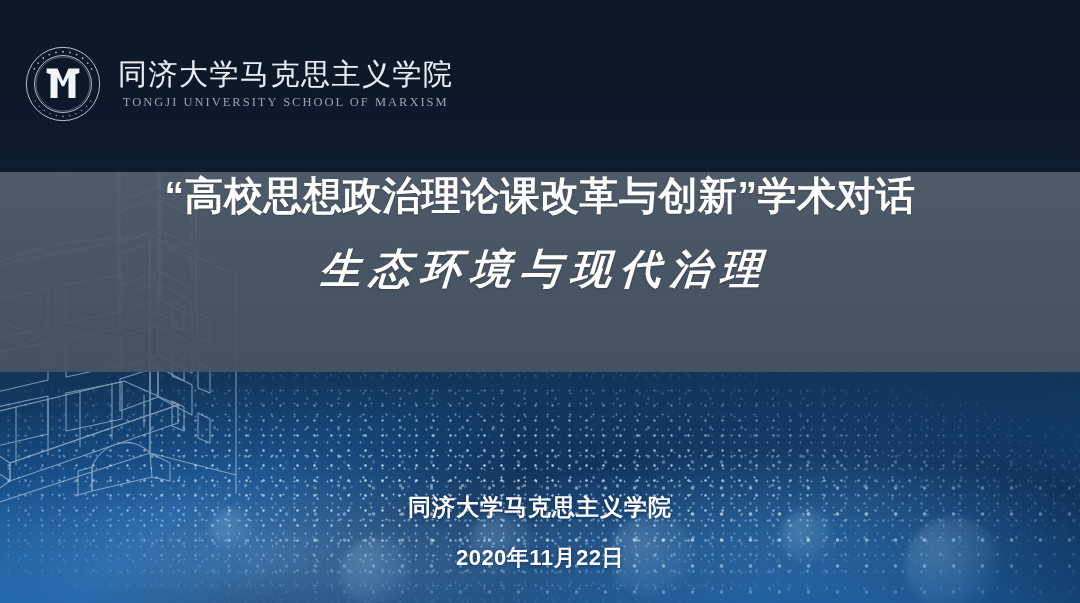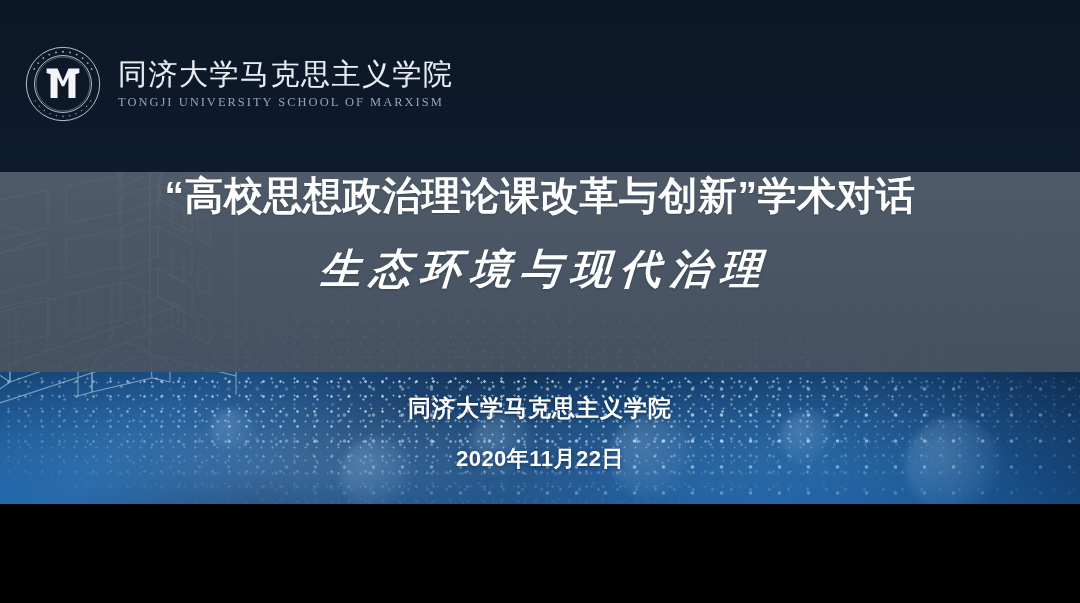--- a/index.html
+++ b/index.html
@@ -7,21 +7,21 @@
     padding: 0;
     background: #000;
   }
   body {
     font-family: "Liberation Sans", sans-serif;
   }
 
   .slide {
     position: relative;
     width: 1080px;
-    height: 504px;
+    height: 603px;
     overflow: hidden;
     background: #0d1829;
   }
 
   
   .bg-deep {
     position: absolute;
     left: 0; top: 0; right: 0; bottom: 0;
     background:
       radial-gradient(ellipse 900px 420px at 72% 118%,
@@ -153,20 +153,21 @@
     white-space: nowrap;
     text-shadow: 0 0 1px rgba(255,255,255,0.25);
   }
   .logo-en {
     font-size: 12.5px;
     letter-spacing: 2.0px;
     color: #98a3b3;
     margin-top: 4px;
     font-family: "Liberation Serif", serif;
     white-space: nowrap;
+    text-align: center;
   }
 
   
   .band {
     position: absolute;
     left: 0; top: 172px;
     width: 1080px;
     height: 200px;
     background: linear-gradient(180deg,
                 rgba(84,95,109,0.93) 0%,

